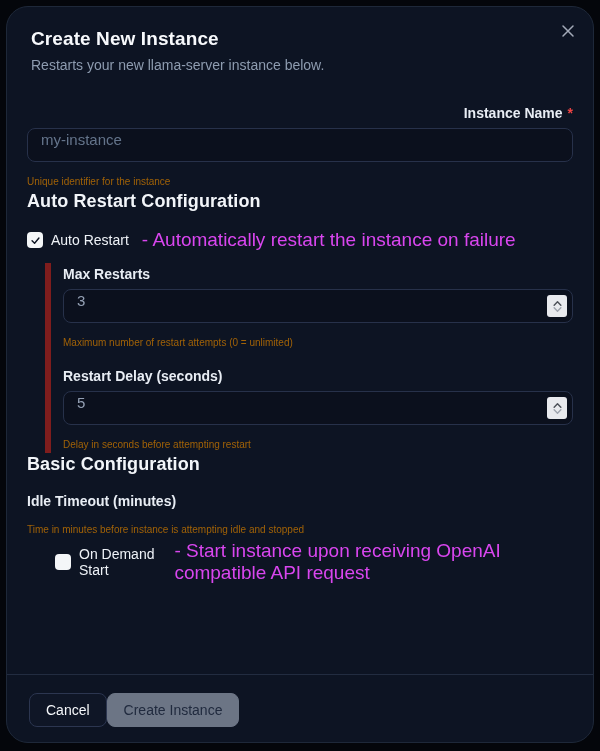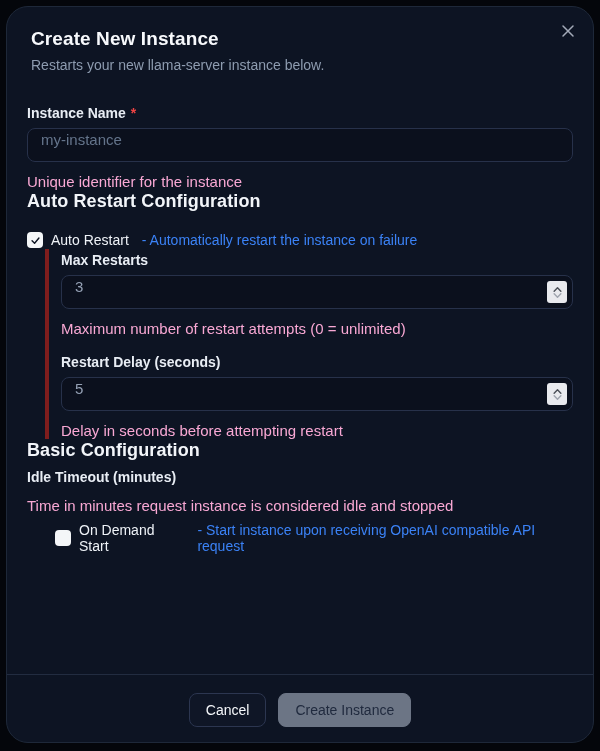--- a/index.html
+++ b/index.html
@@ -88,23 +88,23 @@
     border-radius: 3px;
     display: flex;
     flex-direction: column;
     align-items: center;
     justify-content: center;
     gap: 1px;
     cursor: pointer;
   }
   .help-text {
     margin-top: 11px;
-    font-size: 15px;
+    font-size: 10px;
     line-height: 17px;
-    color: #f9a8d4;
+    color: #a16207;
   }
   .section-heading {
     font-size: 18px;
     font-weight: 700;
     line-height: 22px;
     color: #f2f5f9;
     letter-spacing: 0.1px;
   }
   .checkbox-row {
     margin-top: 19px;
@@ -122,41 +122,41 @@
   }
   .checkbox-label {
     margin-left: 8px;
     font-size: 14px;
     font-weight: 500;
     color: #eef2f7;
     cursor: pointer;
   }
   .checkbox-desc {
     margin-left: 13px;
-    font-size: 14px;
-    color: #3b82f6;
+    font-size: 19px;
+    color: #d946ef;
   }
   .indent-block {
+    margin-top: 14px;
     margin-left: 18px;
-    border-left: 4px solid #7f1d1d;
+    border-left: 6px solid #7f1d1d;
     padding: 3px 0 0 12px;
   }
   .mt17 { margin-top: 17px; }
-  .mt18 { margin-top: 8px; }
-  .first-field { margin-top: 31px; }
+  .mt18 { margin-top: 18px; }
+  .first-field { margin-top: 31px; text-align: right; }
   .cut-row { margin-top: 15px; padding-left: 28px; }
   
   .modal-footer {
     flex: none;
     margin-top: 11px;
     border-top: 1px solid #222c40;
     padding: 18px 22px 17px;
     display: flex;
-    justify-content: center;
-    gap: 12px;
+    justify-content: flex-start;
   }
   .btn {
     height: 34px;
     padding: 0 16px;
     border-radius: 8px;
     font-size: 14px;
     font-weight: 500;
     font-family: "Liberation Sans", "DejaVu Sans", sans-serif;
     cursor: pointer;
     display: flex; align-items: center; justify-content: center;
@@ -247,21 +247,21 @@
               </svg>
             </span>
         </span>
       </div>
       <div class="help-text">Delay in seconds before attempting restart</div>
     </div>
 
     <div class="section-heading">Basic Configuration</div>
 
     <label class="field-label mt18">Idle Timeout (minutes)</label>
-    <div class="help-text">Time in minutes request instance is considered idle and stopped</div>
+    <div class="help-text">Time in minutes before instance is attempting idle and stopped</div>
 
     <div class="checkbox-row cut-row">
       <span class="checkbox" style="background:#f4f6f8"></span>
       <span class="checkbox-label">On Demand Start</span>
       <span class="checkbox-desc">- Start instance upon receiving OpenAI compatible API request</span>
     </div>
 
   </div>
 
   <div class="modal-footer">

